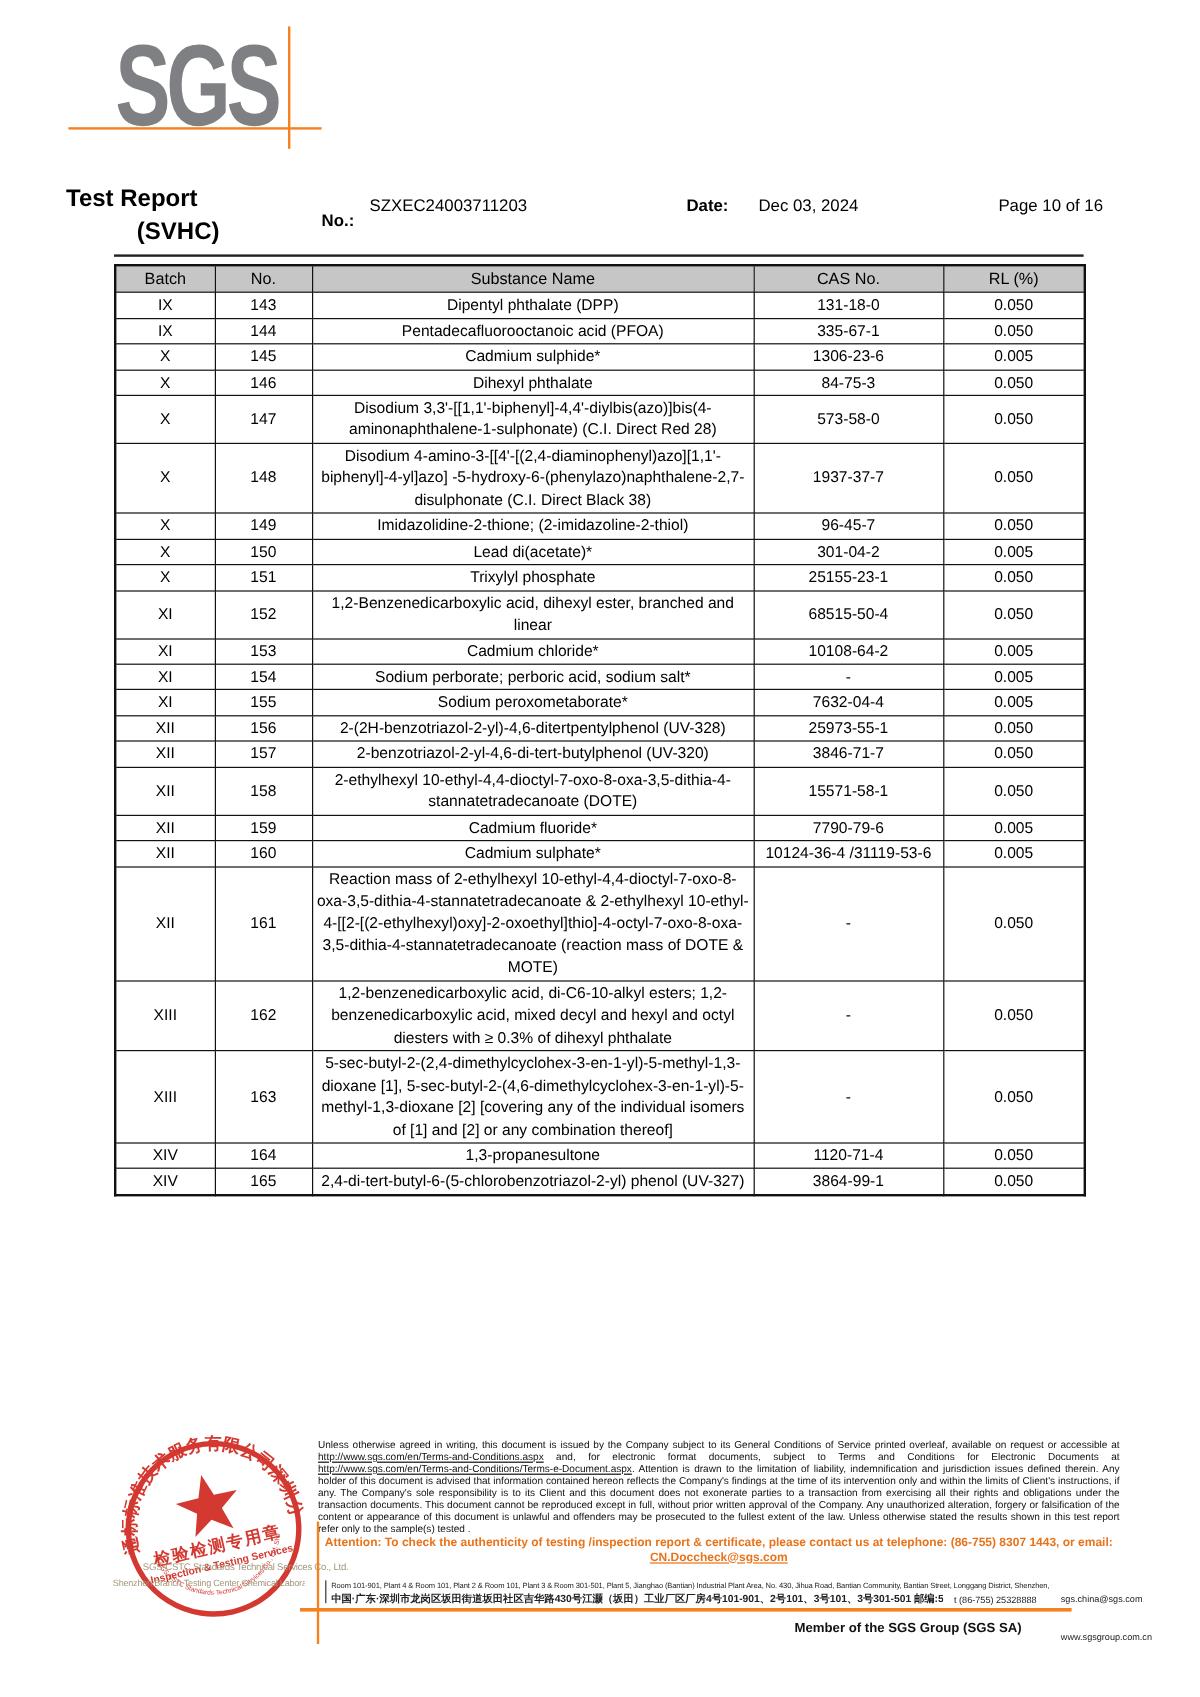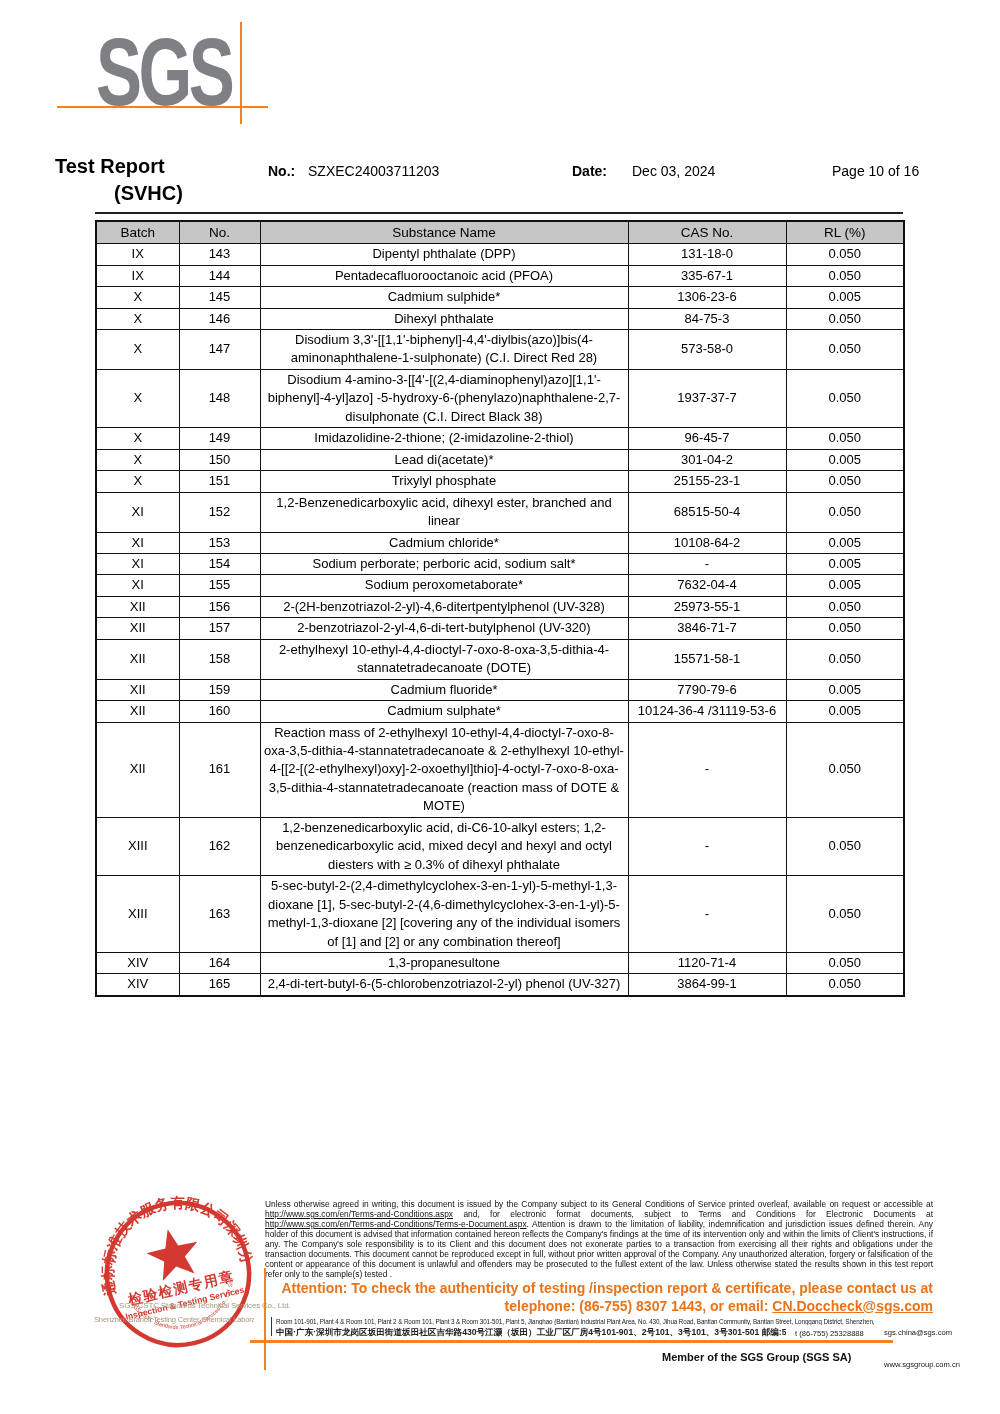--- a/index.html
+++ b/index.html
@@ -14,21 +14,21 @@
     position:absolute; left:96px; top:24px;
     font-size:96px; font-weight:bold; color:#7e8083;
     letter-spacing:-5px; transform:scaleX(0.72); transform-origin:left top;
     line-height:1;
   }
   .crosshair-h-top { position:absolute; left:57px; top:106px; width:211px; height:2px; background:#f58220; }
   .crosshair-v-top { position:absolute; left:240px; top:22px; width:2px; height:102px; background:#f58220; }
   .report-title { position:absolute; left:55px; top:155px; font-size:20px; font-weight:bold; }
   .report-subtitle { position:absolute; left:74px; top:182px; font-size:20px; font-weight:bold;margin-left:40px; }
   .meta { position:absolute; top:163px; font-size:14px; }
-  .m-no-label { left:268px; } .m-no-value { left:308px; }
+  .m-no-label { left:268px;margin-top:12px; } .m-no-value { left:308px; }
   .m-date-label { left:572px; } .m-date-value { left:632px; }
   .m-page { left:832px; }
   .header-rule { position:absolute; left:95px; top:212px; width:808px; height:2px; background:#222; }
 
   
   table.substances {
     position:absolute; left:95px; top:220px; width:808px;
     border-collapse:collapse; table-layout:fixed;
     font-size:13px;
     padding-left:12px;
@@ -45,22 +45,22 @@
   col.c-batch { width:83px; } col.c-no { width:81px; }
   col.c-name { width:368px; } col.c-cas { width:158px; } col.c-rl { width:118px; }
 
   
   .footer-text {
     position:absolute; left:265px; top:1199px; width:668px;
     font-size:8.4px; line-height:1.19; text-align:justify; color:#111;
   }
   .footer-text .link { text-decoration:underline; color:#111; }
   .attention {
-    margin-top:1px; color:#e8731a; font-weight:bold; font-size:14px; line-height:1.25;
-    text-align:right;
+    margin-top:1px; color:#e8731a; font-weight:bold; font-size:10px; line-height:1.25;
+    text-align:center;
   }
   .attention .link { color:#e8731a; text-decoration:underline; }
   .addr-bar { position:absolute; left:271px; top:1317px; width:1px; height:19px; background:#333; }
   .addr-en {
     position:absolute; left:276px; top:1318px; width:600px;
     font-size:6.3px; color:#222; letter-spacing:-0.1px; white-space:nowrap; overflow:hidden;
   }
   .addr-cn {
     position:absolute; left:276px; top:1327px; width:510px;
     font-size:8.6px; font-weight:bold; color:#222; white-space:nowrap; overflow:hidden;

